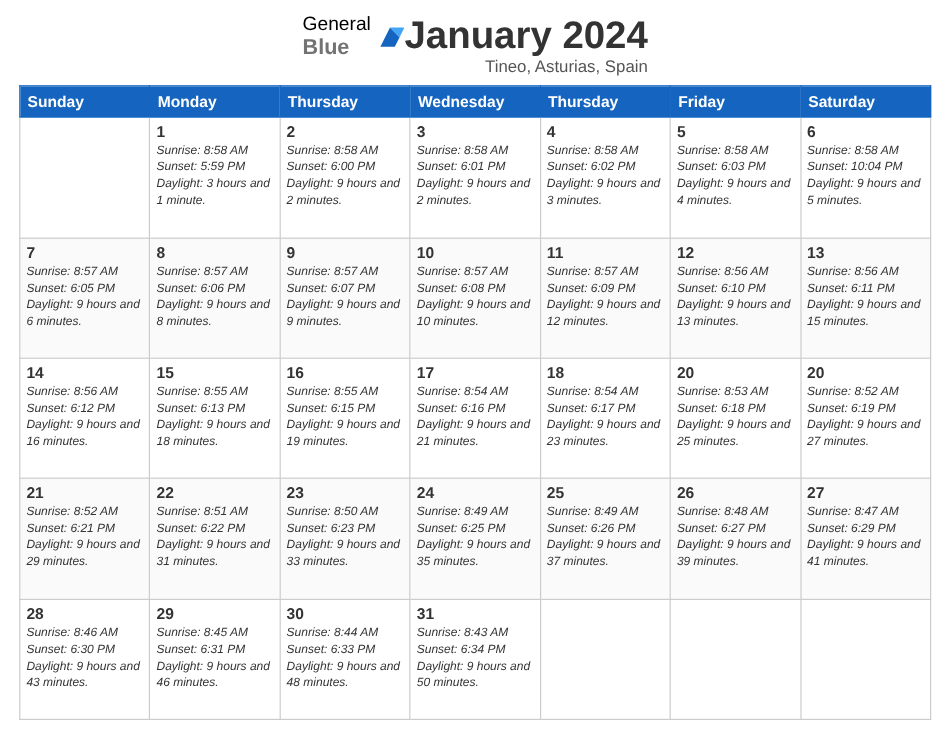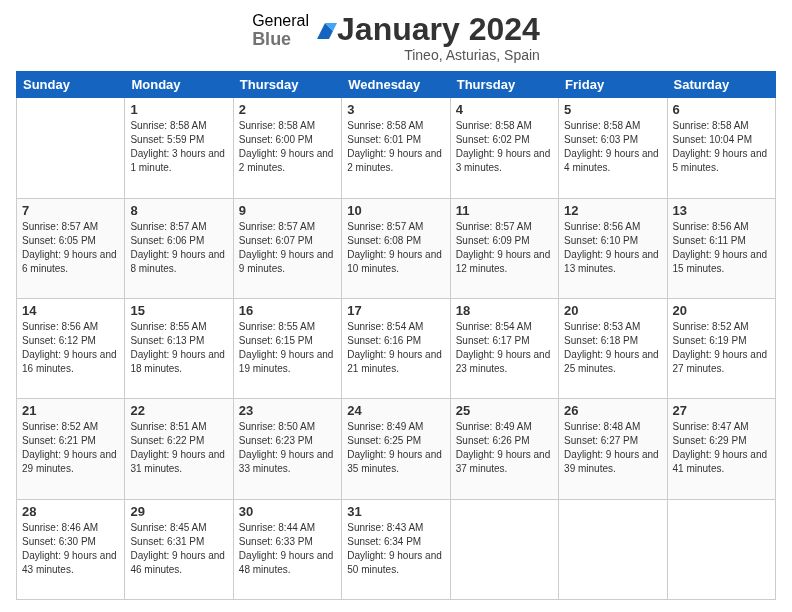--- a/index.html
+++ b/index.html
@@ -83,20 +83,21 @@
       font-size: 13px;
       font-weight: bold;
       color: #333;
       display: block;
       margin-bottom: 2px;
     }
     .day-info {
       font-size: 10px;
       line-height: 1.4;
       color: #333;
+      font-style: italic;
     }
     .empty-cell {
       background: #f9f9f9;
     }
     tr:nth-child(even) td {
       background: #fafafa;
     }
     tr:nth-child(odd) td {
       background: #fff;
     }

